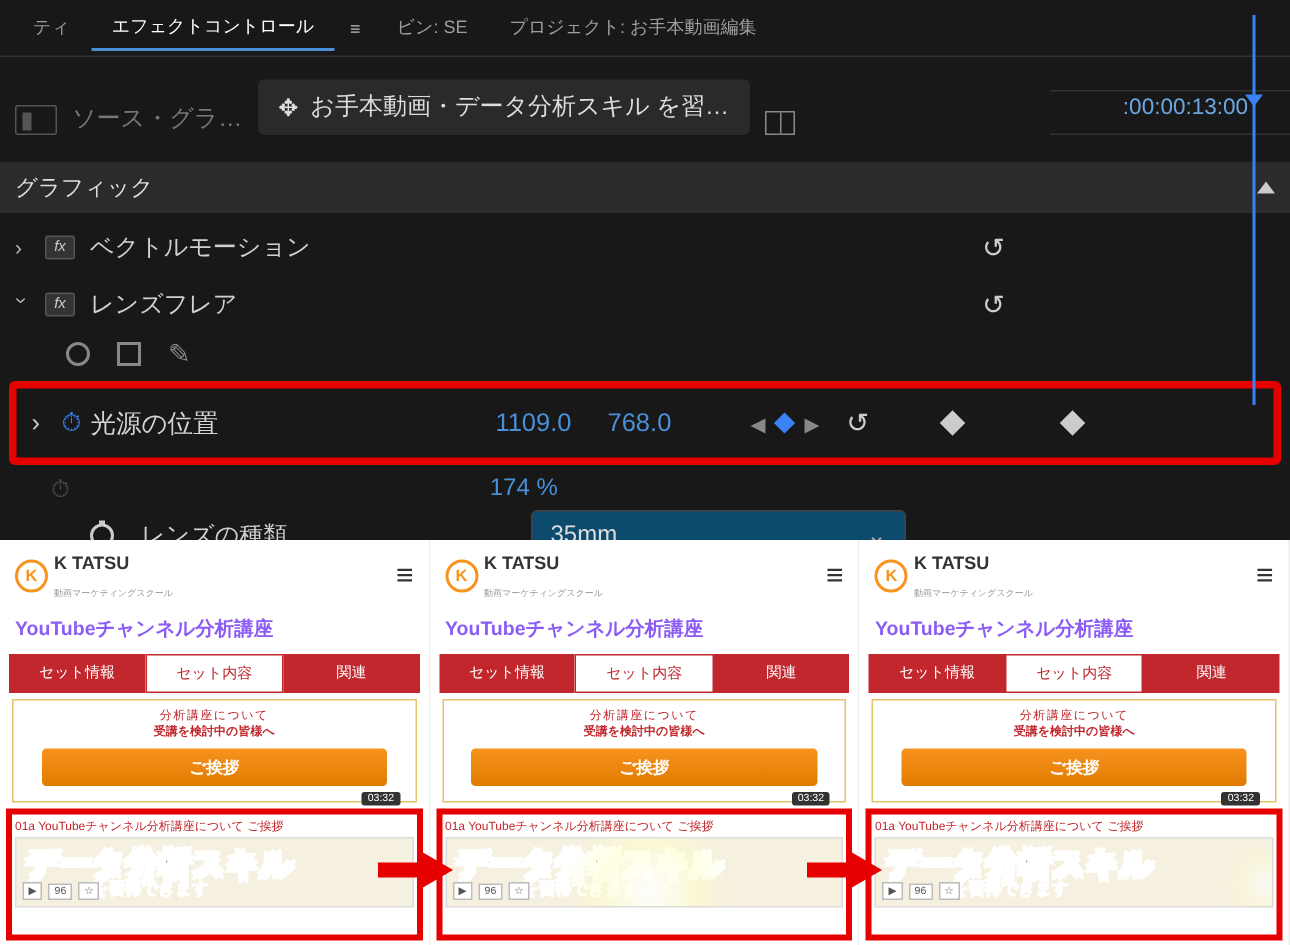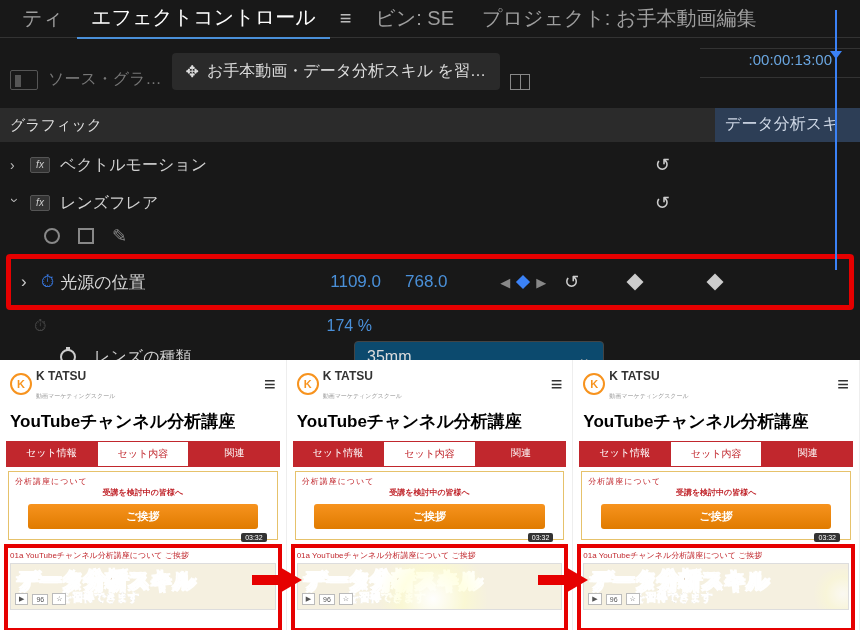--- a/index.html
+++ b/index.html
@@ -1,34 +1,34 @@
 <!DOCTYPE html>
 <html><head>
 <meta charset="utf-8">
 <style>
   * { margin: 0; padding: 0; box-sizing: border-box; font-family: "Hiragino Kaku Gothic ProN", "メイリオ", sans-serif; }
   body { width: 860px; height: 630px; background: #1a1a1a; color: #c8c8c8; overflow: hidden; }
 
   
   .premiere { background: #181818; height: 360px; position: relative; }
 
-  .top-tabs { display: flex; align-items: center; height: 38px; padding: 0 8px; font-size: 20px; color: #9e9e9e; border-bottom: 1px solid #333; }
+  .top-tabs { display: flex; align-items: center; height: 38px; padding: 0 8px; font-size: 12px; color: #9e9e9e; border-bottom: 1px solid #333; }
   .top-tabs .tab { padding: 6px 14px; }
   .top-tabs .tab.active { color: #fff; border-bottom: 2px solid #4a90d9; }
   .hamburger-icon { padding: 0 10px; color:#bbb; }
 
   .second-row { display:flex; align-items:flex-end; height: 52px; padding: 0 10px; gap: 10px; }
   .master-clip-icon { width:28px; height:20px; border:1px solid #555; border-radius:2px; position:relative; }
   .master-clip-icon::after { content:""; position:absolute; left:4px; top:4px; width:6px; height:12px; background:#555;}
   .source-text { color:#777; font-size:16px; }
   .chip { display:flex; align-items:center; gap:8px; background:#2a2a2a; border-radius:4px; padding:8px 14px; font-size:16px; color:#ddd; }
   .layout-icon { width:20px;height:16px;border:1px solid #888; position:relative;}
   .layout-icon::after { content:""; position:absolute; left:50%; top:0; bottom:0; width:1px; background:#888;}
 
-  .timecode-strip { position:absolute; right:0; top:48px; width:160px; height:30px; border-top:1px solid #333; border-bottom:1px solid #333;}
+  .timecode-strip { position:absolute; right:0; top:60px; width:160px; height:30px; border-top:1px solid #333; border-bottom:1px solid #333;}
   .timecode-label { position:absolute; top:2px; right:28px; color:#6aa6e0; font-size:15px;}
   .playhead { position:absolute; right:18px; top:2px; width:0;height:0;border-left:6px solid transparent;border-right:6px solid transparent;border-top:8px solid #3b82f6;}
   .playhead-line { position:absolute; right:23px; top:10px; width:2px; height:260px; background:#3b82f6; z-index:3;}
 
   .clip-label { position:absolute; right:0; top:108px; height:34px; background:#2d3e56; color:#cfd8e6; font-size:16px; padding:6px 10px; width:145px; white-space:nowrap; overflow:hidden;}
 
   .category-row { display:flex; align-items:center; justify-content:space-between; background:#2b2b2b; height:34px; padding:0 10px; font-size:15px; color:#ddd; margin-top:18px;}
   .cat-left { display:flex; align-items:center; gap:8px;}
   .tri-up { border-left:6px solid transparent;border-right:6px solid transparent;border-bottom:8px solid #ccc;}
 
@@ -63,27 +63,27 @@
   
   .thumbs { display:flex; height:270px; background:#fff; position:relative; }
   .thumb { flex:1; background:#fff; position:relative; border-right:1px solid #eee; overflow:hidden;}
   .phone-bar { display:flex; align-items:center; justify-content:space-between; padding:6px 10px 4px; }
   .logo { display:flex; align-items:center; gap:4px;}
   .logo-mark { width:22px;height:22px;border-radius:50%;border:2px solid #f7931e;color:#f7931e;font-size:11px;line-height:18px;text-align:center;font-weight:bold;}
   .logo-text { font-size:12px;font-weight:bold;color:#333;}
   .logo-sub { font-size:6px;color:#999;}
   .burger { font-size:20px;color:#333;}
 
-  .course-title { font-size:17px;font-weight:bold;padding:4px 10px;color:#000000;}
+  .course-title { font-size:13px;font-weight:bold;padding:4px 10px;color:#8b5cf6;}
   .tab-bar { display:flex;gap:0;font-size:10px;text-align:center;margin:4px 6px;}
   .tab-bar .tab-btn { flex:1;padding:5px 18px;background:#c1272d;color:#fff;}
   .tab-bar .tab-btn.mid { background:#fff;color:#c1272d;border:1px solid #c1272d;}
 
   .inner-card { margin:4px 8px 0;border:1px solid #e6c26b;position:relative;padding:4px 6px 6px;}
-  .banner-text { font-size:8px;color:#c1272d;text-align:left;letter-spacing:1px;}
+  .banner-text { font-size:8px;color:#c1272d;text-align:center;letter-spacing:1px;}
   .sub-banner { font-size:8px;color:#c1272d;text-align:center;font-weight:bold;}
   .greet-btn { display:block;margin:6px auto 4px;background:linear-gradient(#f7931e,#e07b00);color:#fff;border-radius:3px;text-align:center;font-size:11px;font-weight:bold;padding:5px 0;width:90%;}
   .time-stamp { font-size:7px;color:#fff;background:#333;float:right;padding:1px 4px;border-radius:2px;margin-right:4px;}
 
   .red-thumb-box { border:4px solid #e60000; margin:4px;padding:0 2px 4px; position:relative; height:88px;}
   .vid-title { font-size:8px;color:#c1272d;padding:2px 0;}
   .overlay-wrap { position:relative; height:47px; background:#f5f0e0; border:1px solid #ddd; overflow:hidden;}
   .overlay-text { position:absolute; font-family:sans-serif; font-weight:900; white-space:nowrap; }
   .overlay-big { font-size:22px; color:#8b5a1a; -webkit-text-stroke:1.5px #fff; text-shadow:2px 2px 0 #fff, -2px -2px 0 #fff, 2px -2px 0 #fff, -2px 2px 0 #fff; top:2px; }
   .overlay-small { font-size:11px; color:#222; -webkit-text-stroke:1px #fff; bottom:4px; }
@@ -115,21 +115,20 @@
       <span>お手本動画・データ分析スキル を習…</span>
     </span>
     <span class="layout-icon"></span>
   </div>
 
   <div class="timecode-strip">
     <span class="timecode-label">:00:00:13:00</span>
     <span class="playhead"></span>
   </div>
   <div class="playhead-line"></div>
-  <div class="clip-label">データ分析スキ</div>
 
   <div class="category-row">
     <span class="cat-left">
         <span>グラフィック</span>
       </span>
     <span class="tri-up"></span>
   </div>
 
   <div class="prop-rows">
     <div class="prop-row">

